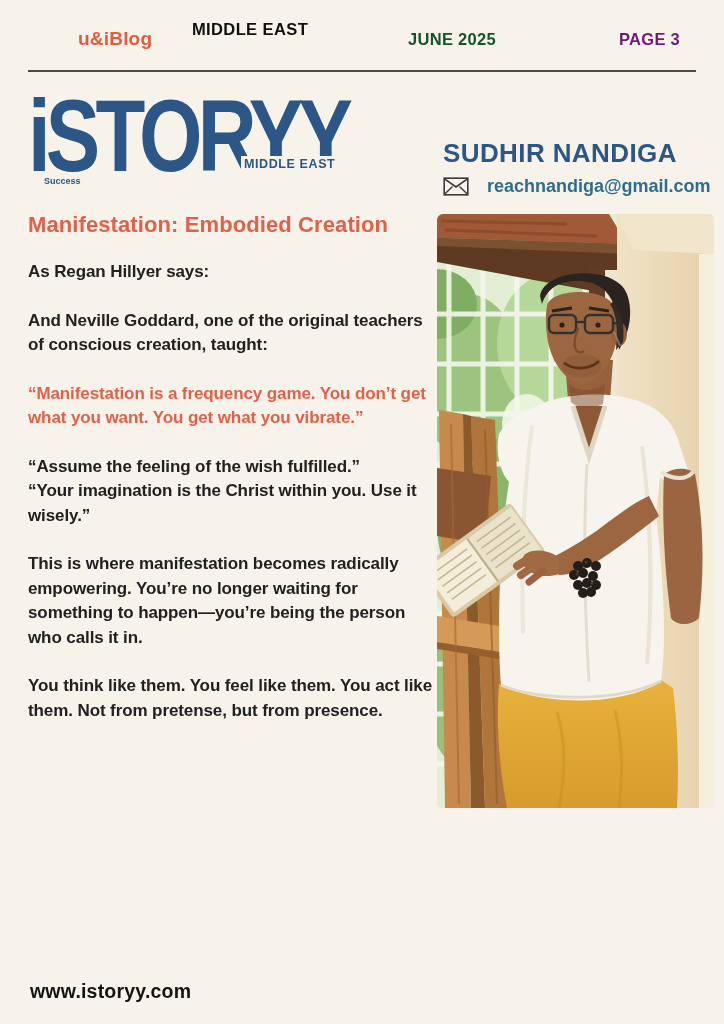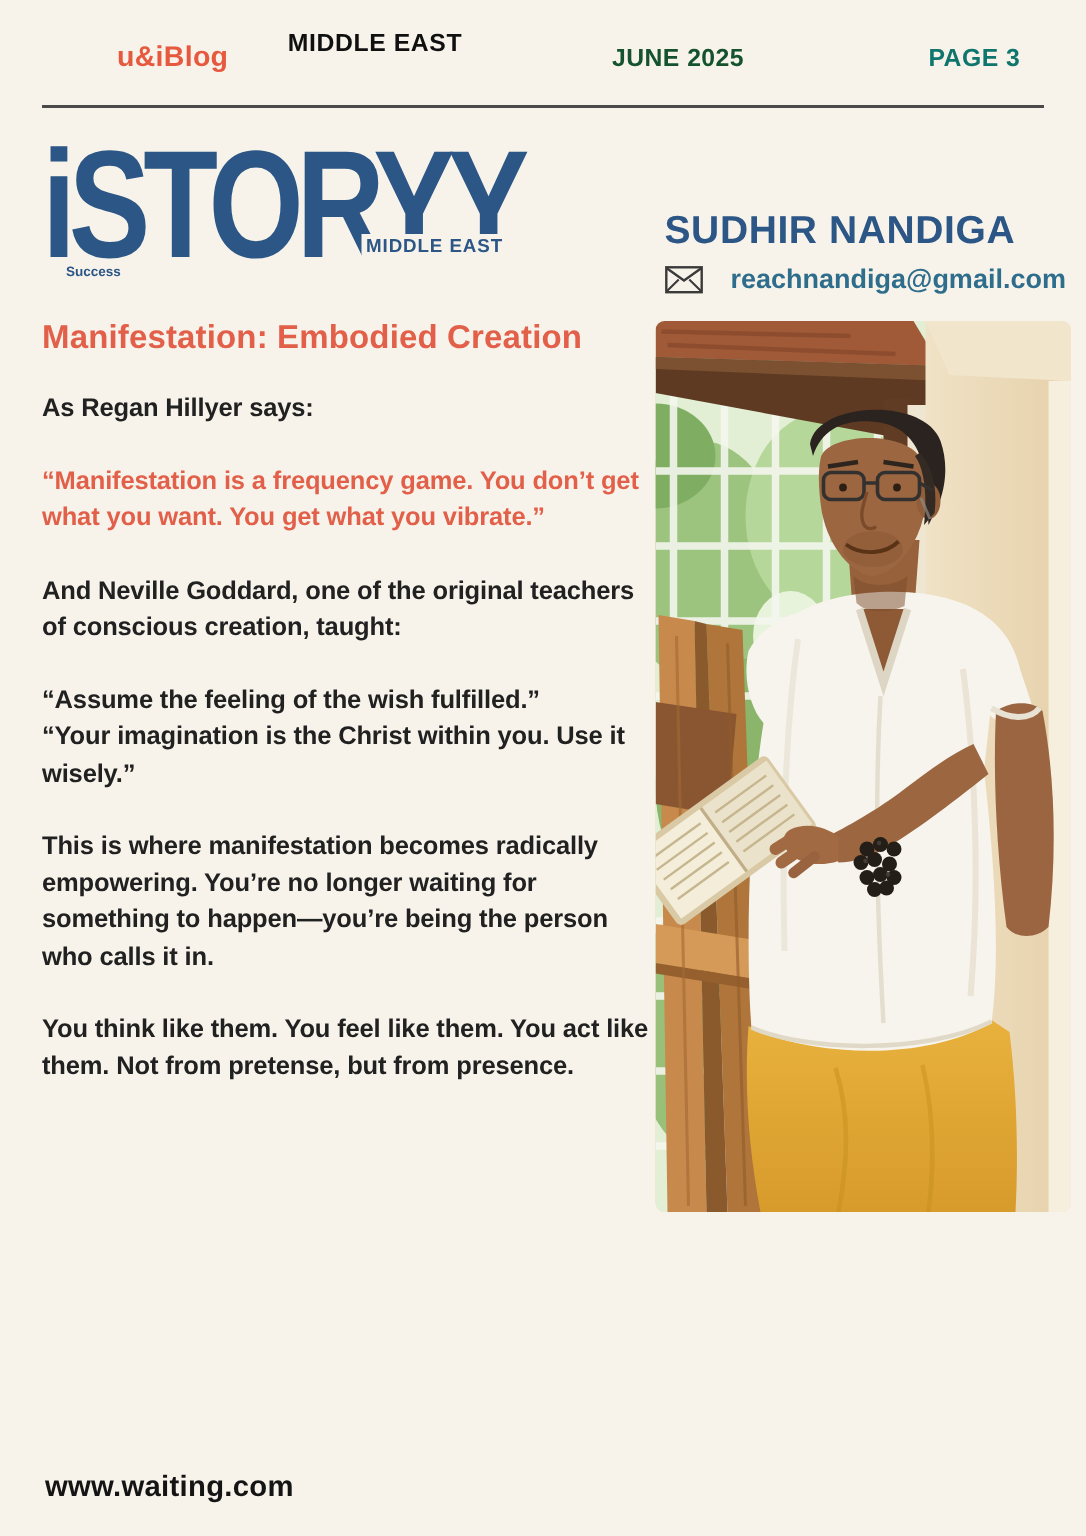--- a/index.html
+++ b/index.html
@@ -22,21 +22,21 @@
     position:absolute; left:178px; top:18px; width:144px;
     text-align:center; font-size:16.5px; font-weight:700; color:#101010;
     line-height:22px; letter-spacing:0.4px;
   }
   .hdr-date {
     position:absolute; left:408px; top:30px;
     font-size:16.5px; font-weight:700; color:#14532d; letter-spacing:0.3px;
   }
   .hdr-page {
     position:absolute; left:619px; top:30px;
-    font-size:16.5px; font-weight:700; color:#0f766e; letter-spacing:0.3px;
+    font-size:16.5px; font-weight:700; color:#701a75; letter-spacing:0.3px;
   }
   .hdr-divider {
     position:absolute; left:28px; top:70px; width:668px; height:2px;
     background:#4a4a48;
   }
 
   
   .logo-wrap { position:absolute; left:28px; top:92px; width:330px; height:102px; }
   .logo-text {
     display:inline-block;
@@ -116,22 +116,22 @@
         <path d="M1.5,17.2 L9.5,9.4 M24.5,17.2 L16.5,9.4" fill="none" stroke="#3a3a3a" stroke-width="1.4"></path>
       </svg>
       <span class="author-email">reachnandiga@gmail.com</span>
     </div>
   </div>
 
   <div class="article">
     <div class="article-title">Manifestation: Embodied Creation</div>
     <div id="paragraphs">
         <p class="para">As Regan Hillyer says:</p>
+        <p class="para">And Neville Goddard, one of the original teachers of conscious creation, taught:</p>
         <p class="para accent">“Manifestation is a frequency game. You don’t get what you want. You get what you vibrate.”</p>
-        <p class="para">And Neville Goddard, one of the original teachers of conscious creation, taught:</p>
         <p class="para">“Assume the feeling of the wish fulfilled.”
 “Your imagination is the Christ within you. Use it wisely.”</p>
         <p class="para">This is where manifestation becomes radically empowering. You’re no longer waiting for something to happen—you’re being the person who calls it in.</p>
         <p class="para">You think like them. You feel like them. You act like them. Not from pretense, but from presence.</p>
       </div>
   </div>
 
   <div class="photo">
     <svg width="277" height="594" viewBox="0 0 277 594">
       <defs>
@@ -284,15 +284,15 @@
           <circle cx="154" cy="378" r="5"></circle>
       </g>
       <g fill="#4a423c" opacity="0.8">
         <circle cx="149" cy="348" r="1.5"></circle>
           <circle cx="140" cy="360" r="1.5"></circle>
           <circle cx="155" cy="369" r="1.5"></circle>
       </g>
     </svg>
   </div>
 
-  <div class="footer-site">www.waiting.com</div>
+  <div class="footer-site">www.istoryy.com</div>
 
 </div>
 
 </body></html>

